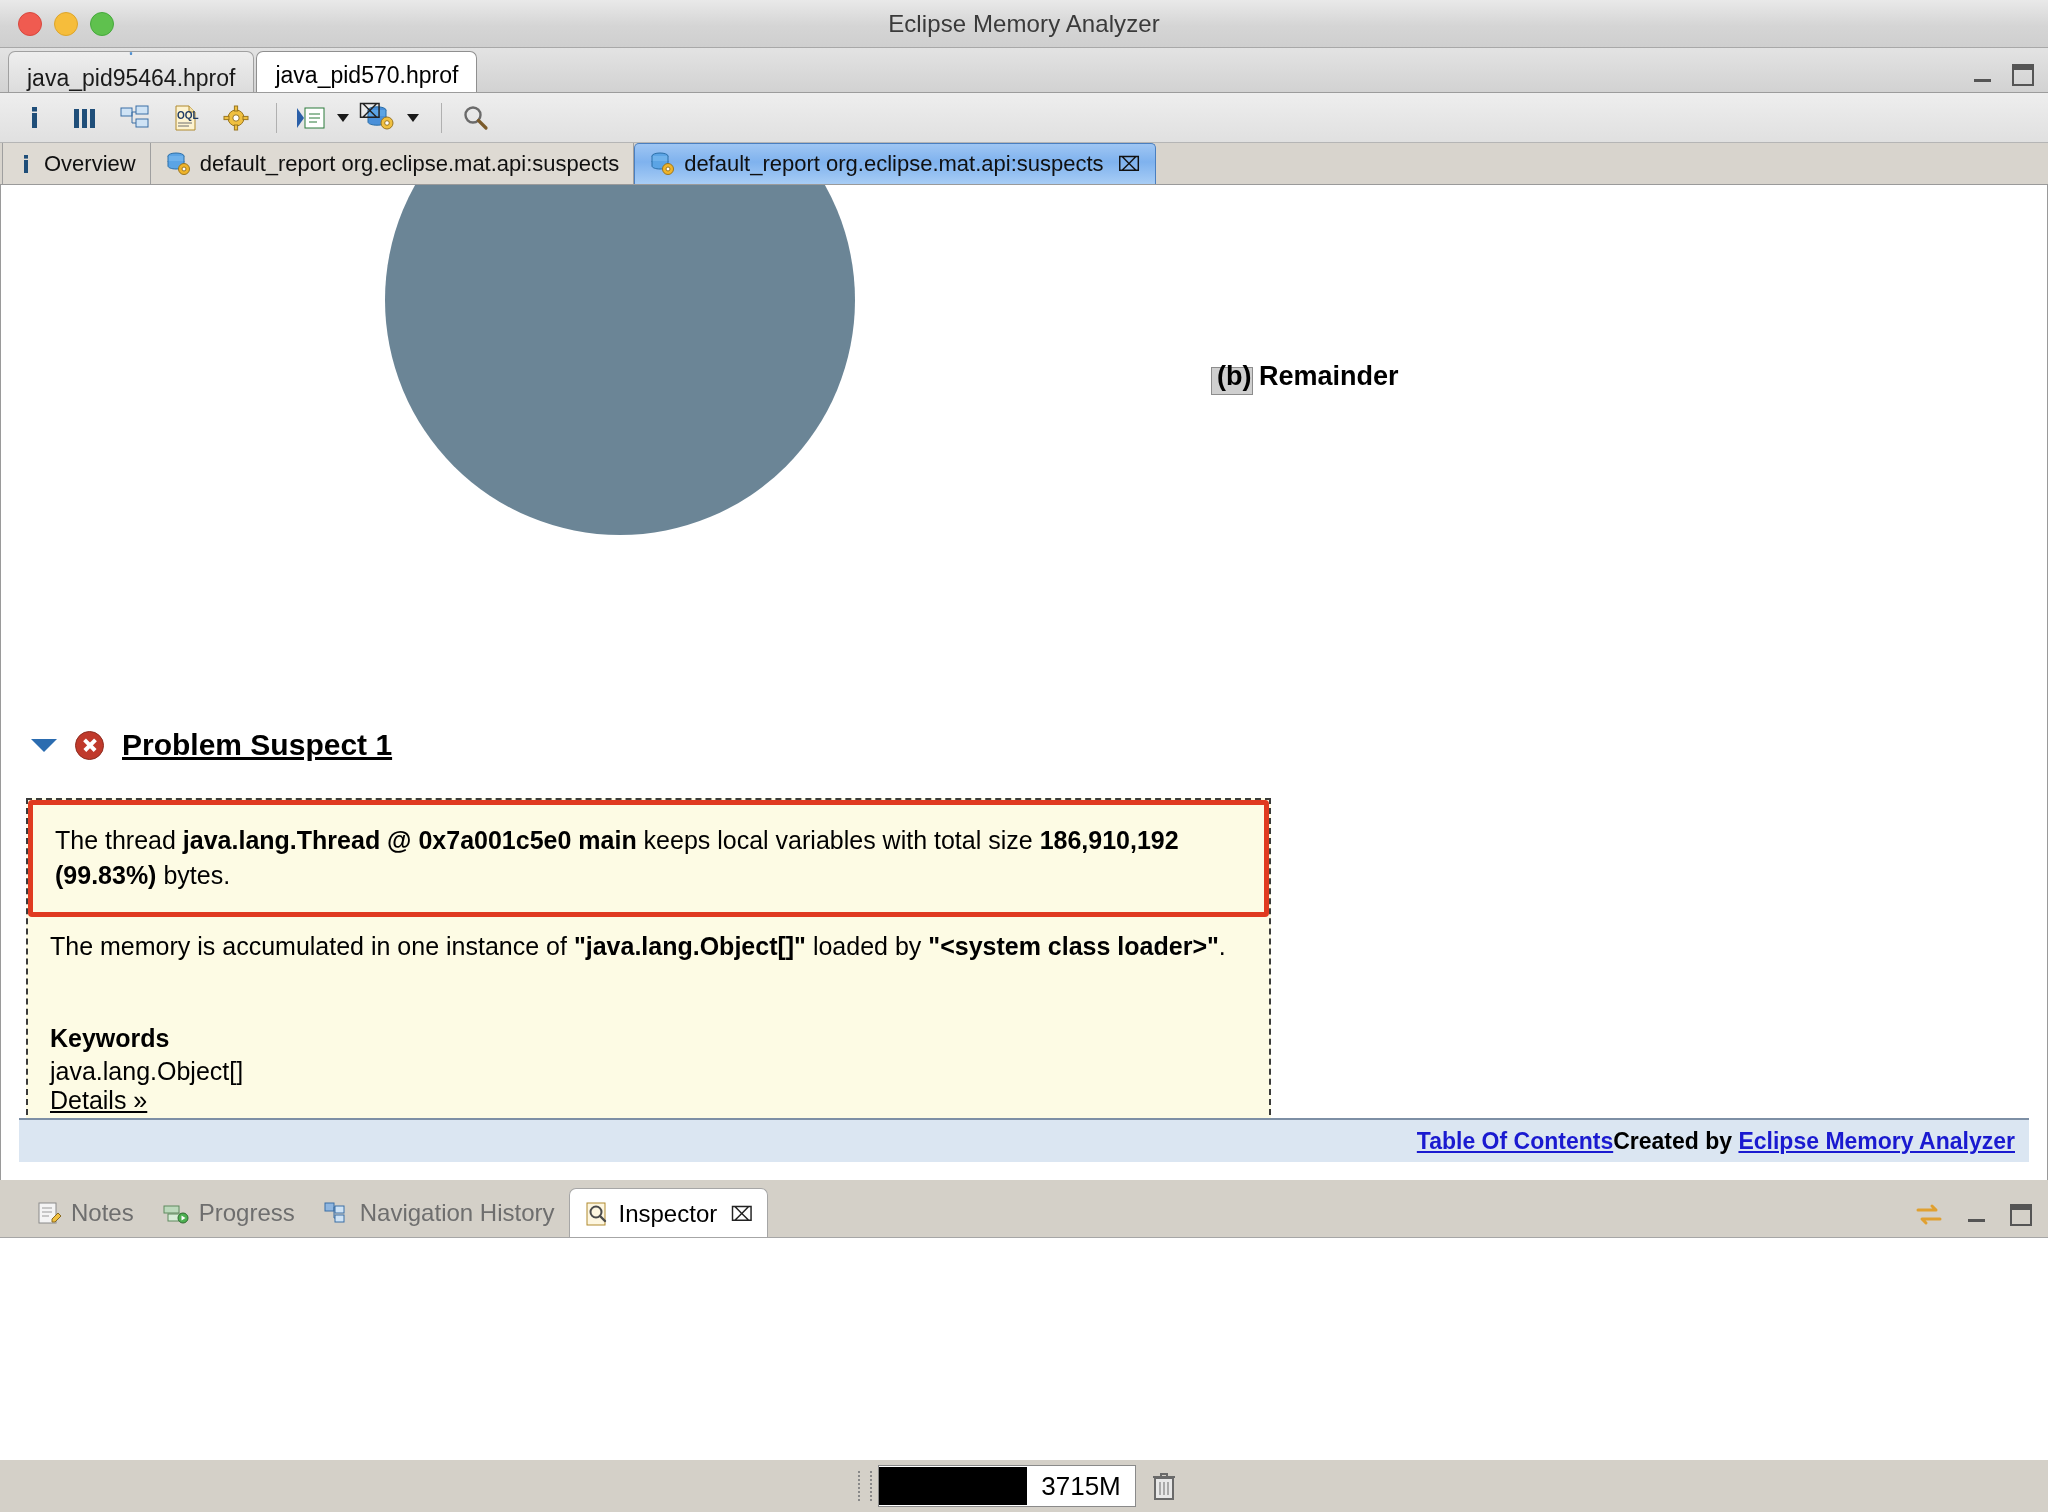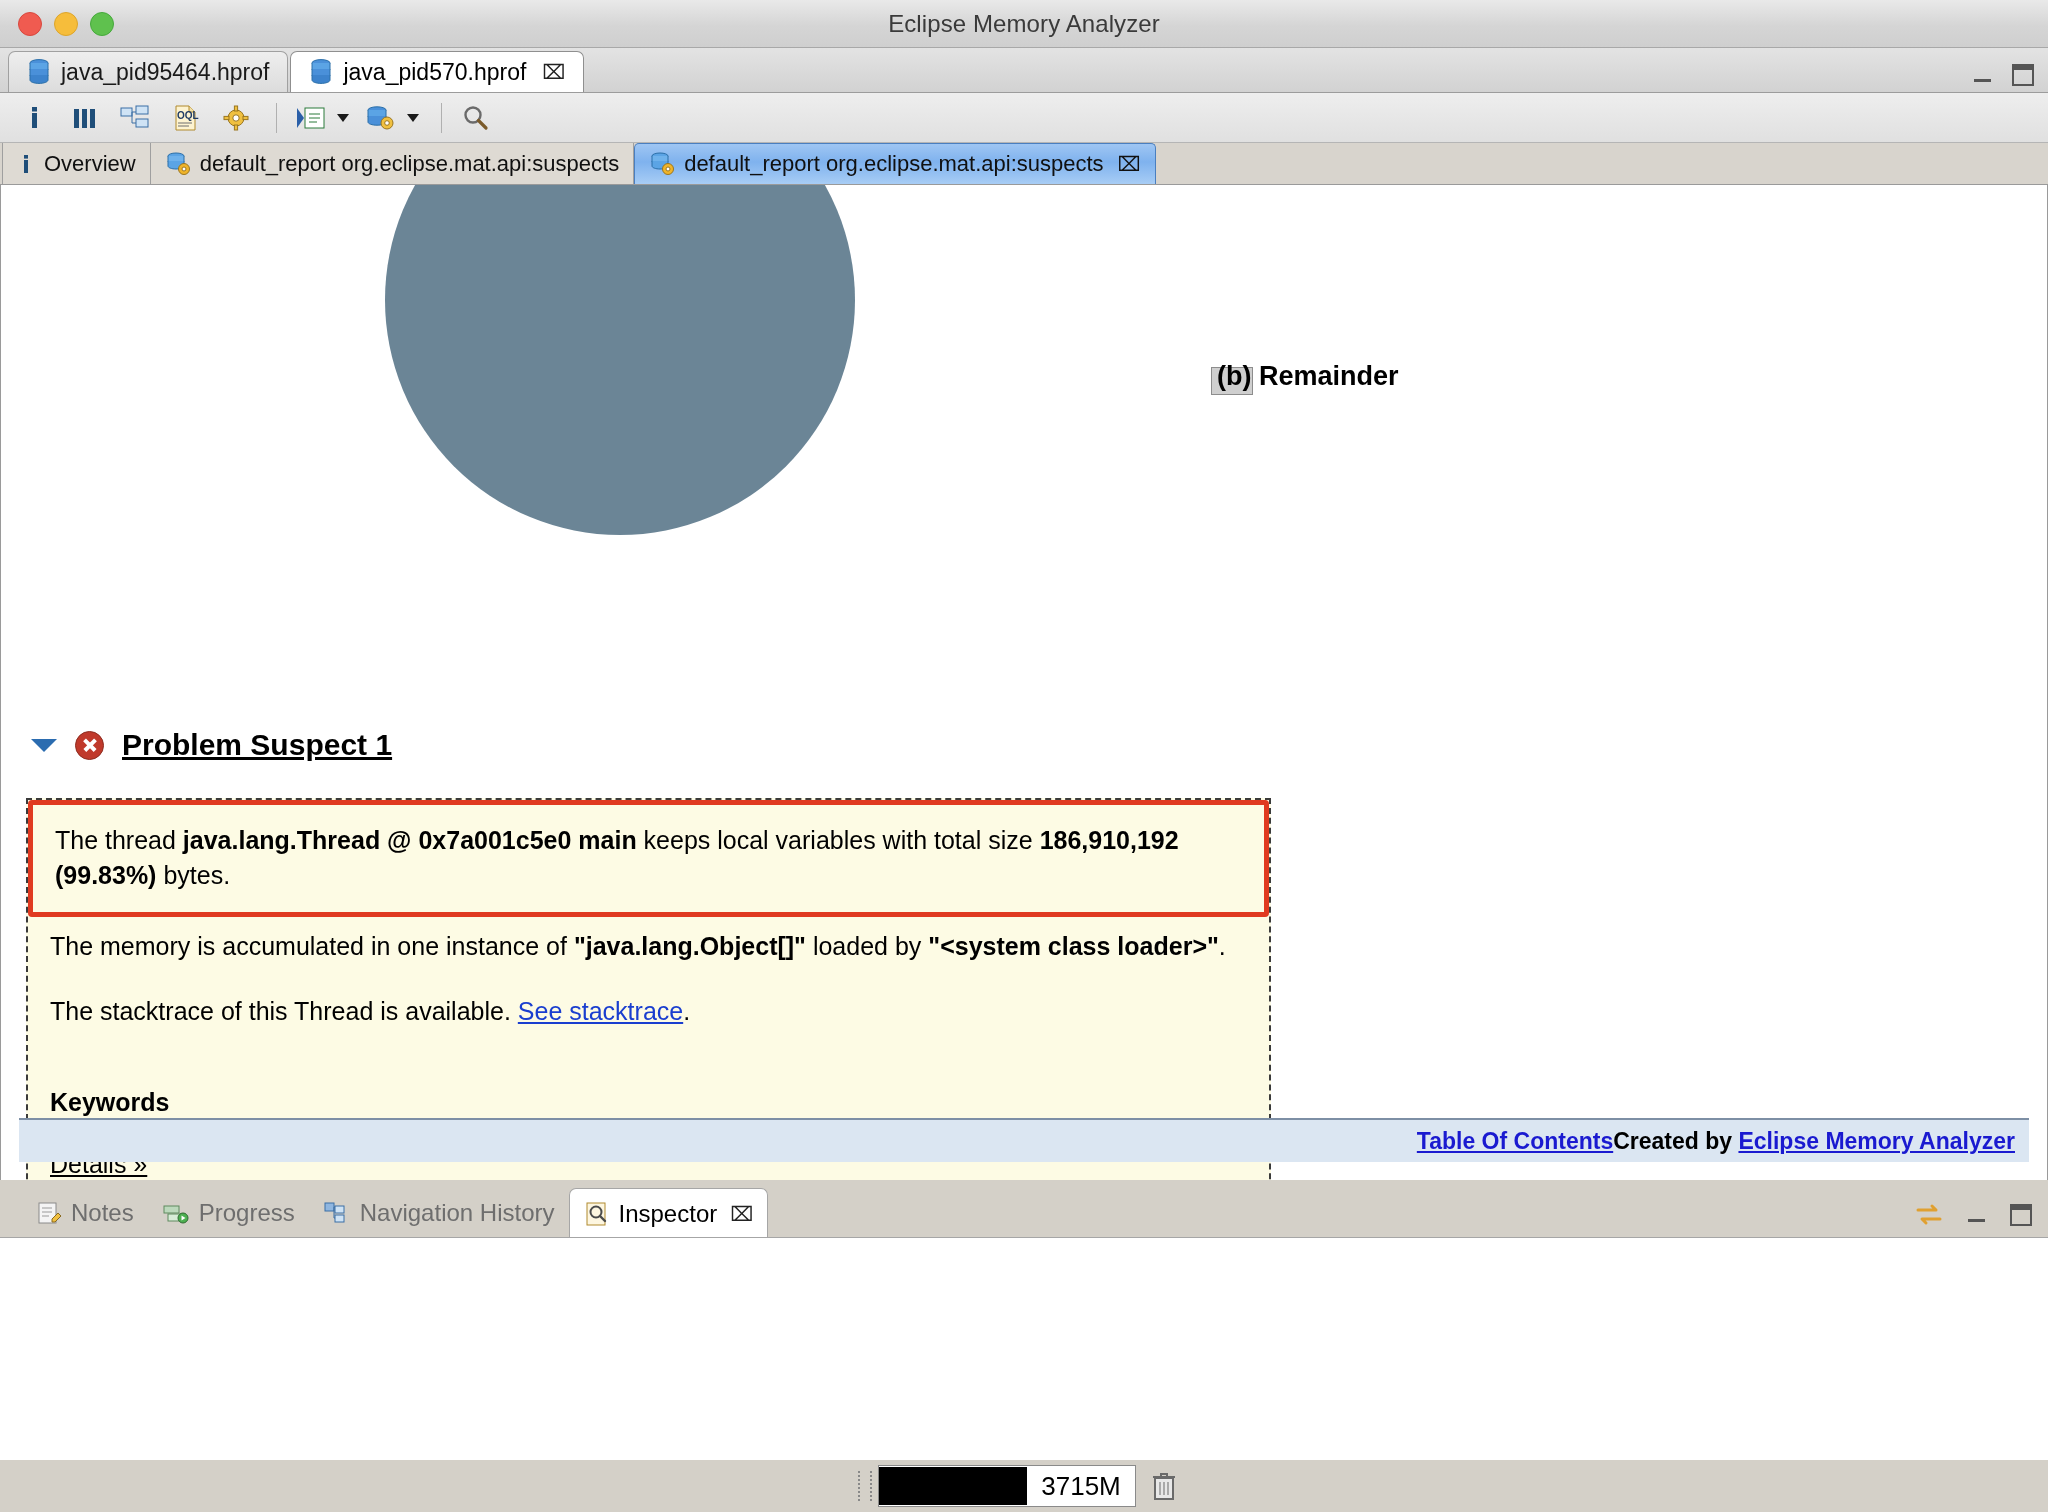--- a/index.html
+++ b/index.html
@@ -33,20 +33,21 @@
     display:flex;align-items:flex-end;padding-left:8px;box-sizing:border-box;
   }
   .ftab{
     height:41px;display:flex;align-items:center;gap:10px;
     padding:0 18px;box-sizing:border-box;
     border:1px solid #a0a0a0;border-bottom:none;
     border-radius:7px 7px 0 0;
     font-size:23px;color:#1a1a1a;
     background:linear-gradient(180deg,#eeeeee,#dcdcdc);
     margin-right:2px;
+    flex-direction:column;
   }
   .ftab.active{background:#ffffff;border-color:#8f8f8f;color:#000;}
   .ftab .close{font-size:20px;color:#222;margin-left:6px;}
   .win-btns{position:absolute;right:14px;bottom:6px;display:flex;gap:18px;align-items:center;}
   .wbtn{width:22px;height:22px;position:relative;}
   .wbtn.min::after{content:"";position:absolute;left:2px;bottom:4px;width:17px;height:3px;background:#555;}
   .wbtn.max{border:2px solid #555;box-sizing:border-box;}
   .wbtn.max::before{content:"";position:absolute;left:0;top:0;right:0;height:4px;background:#555;}
 
   
@@ -345,25 +346,20 @@
           <span>The thread </span><b>java.lang.Thread @ 0x7a001c5e0 main</b><span> keeps local variables with total size </span><b>186,910,192 (99.83%)</b><span> bytes.</span>
         </div>
       </div>
 
       <div class="pblock">
         <div class="ptext">
           <span>The memory is accumulated in one instance of </span><b>"java.lang.Object[]"</b><span> loaded by </span><b>"&lt;system class loader&gt;"</b><span>.</span>
         </div>
       </div>
 
-      <div class="pblock sp">
-        <div class="ptext">
-          <span>The stacktrace of this Thread is available. </span><a class="lnk" href="#">See stacktrace</a><span>.</span>
-        </div>
-      </div>
 
       <div class="spacer"></div>
 
       <div class="kw">
         <div class="kwt">Keywords</div>
         <div class="kwv">java.lang.Object[]</div>
         <a class="lnk kwv" href="#">Details »</a>
       </div>
     </div>
 

